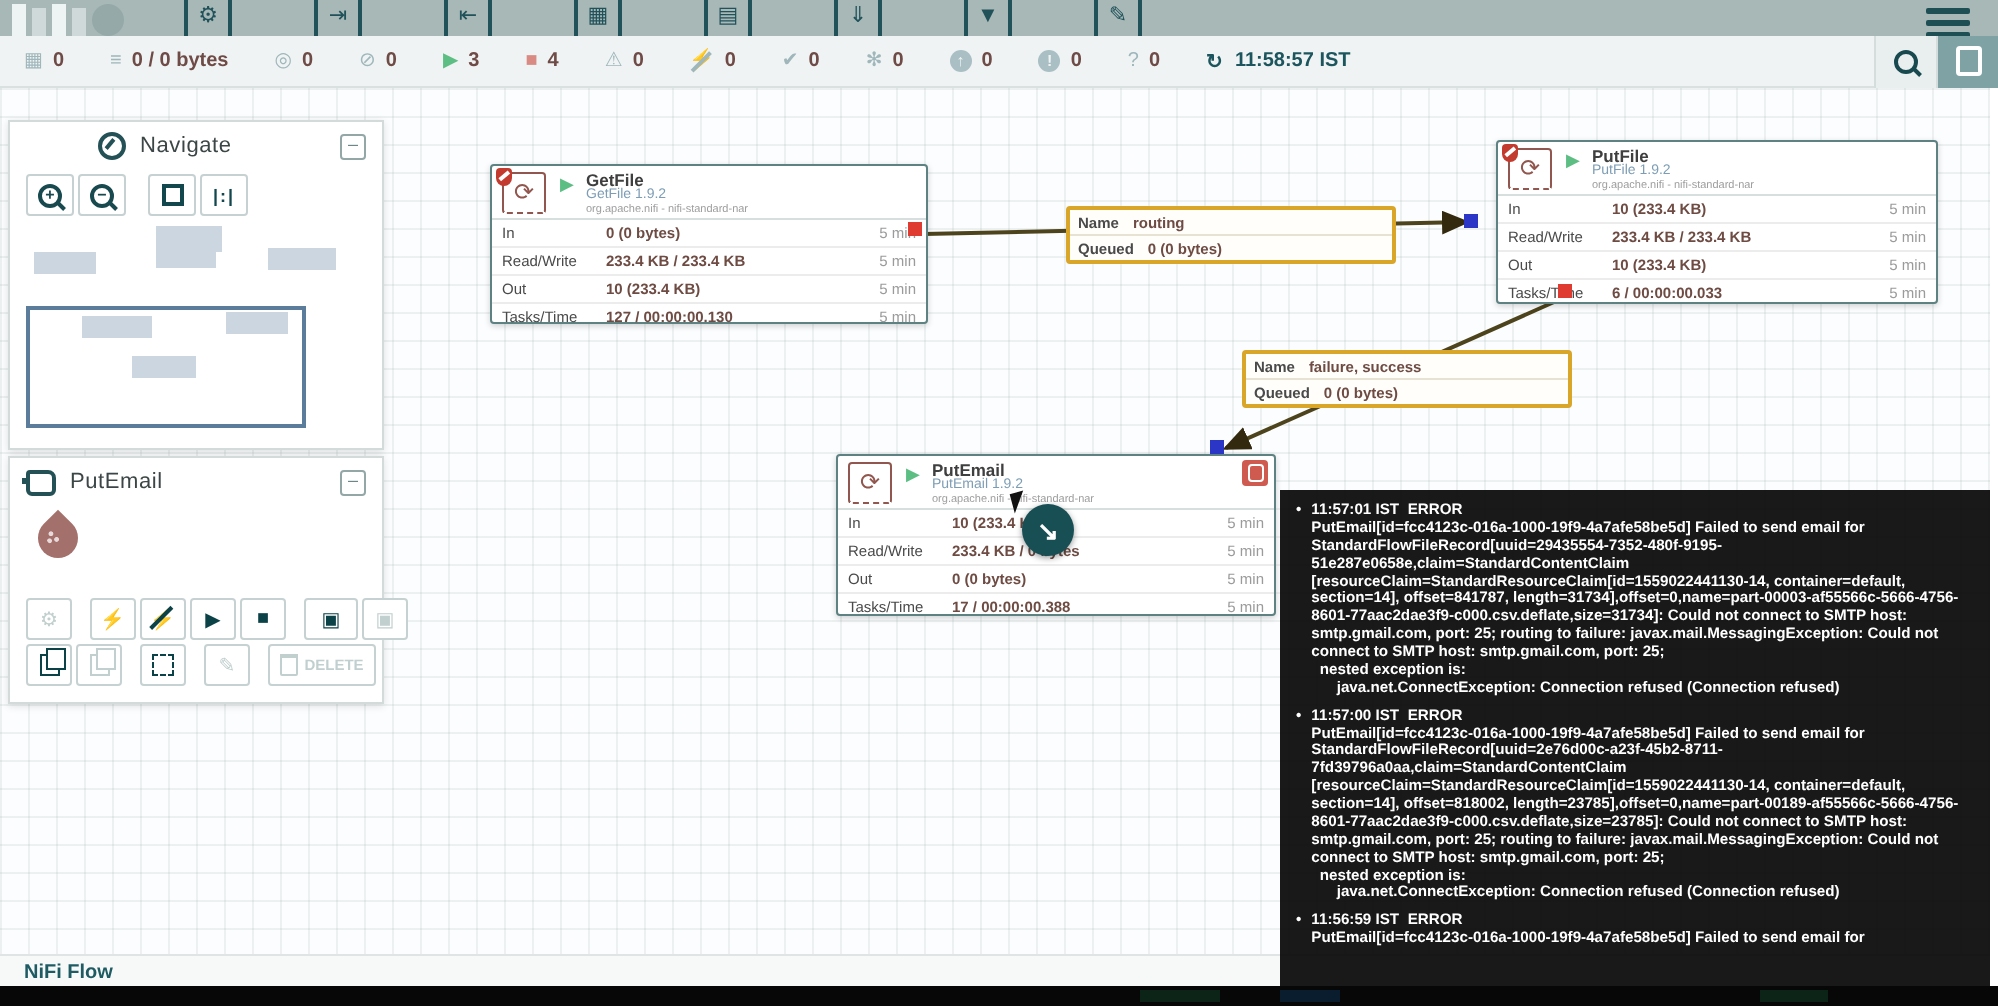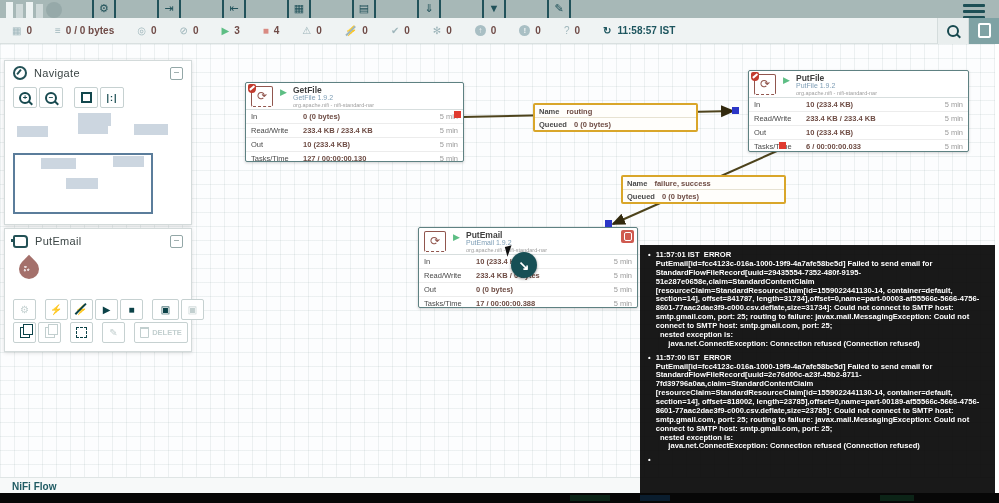--- a/index.html
+++ b/index.html
@@ -59,21 +59,21 @@
   .panel-head{height:20px;display:flex;align-items:center;gap:7px;padding:2px 8px 0 8px;}
   .panel-title{font-size:11px;color:#3c4646;flex:1;letter-spacing:.3px;}
   .collapse{width:11px;height:11px;border:1px solid #93a7a7;border-radius:2px;color:#6f8686;
             font-size:9px;line-height:9px;text-align:center;cursor:pointer;}
   .compass{width:10px;height:10px;border:2px solid #235156;border-radius:50%;position:relative;}
   .compass::after{content:"";position:absolute;left:3px;top:1px;width:2px;height:6px;
                   background:#235156;transform:rotate(40deg);}
   .hand{width:11px;height:9px;border:2px solid #235156;border-radius:2px 4px 3px 3px;position:relative;}
   .hand::before{content:"";position:absolute;left:-4px;top:2px;width:4px;height:3px;background:#235156;}
 
-  #navigate{left:4px;top:60px;height:165px;}
+  #navigate{left:4px;top:60px;height:165px;padding-left:36px;}
   .nav-btns{position:absolute;left:8px;top:26px;display:flex;gap:2px;}
   .nbtn{width:22px;height:19px;border:1px solid #c6d1d1;border-radius:2px;background:#fff;
         display:flex;align-items:center;justify-content:center;cursor:pointer;}
   .nbtn.gap{margin-left:9px;}
   .fit{position:relative;width:11px;height:11px;}
   .fit::before{content:"";position:absolute;inset:0;border:2px solid #12474d;}
   .fit .hb{position:absolute;left:-2px;top:3px;width:15px;height:5px;background:#fff;}
   .fit .vb{position:absolute;top:-2px;left:3px;width:5px;height:15px;background:#fff;}
   .oto{font-size:9px;font-weight:bold;color:#12474d;letter-spacing:1px;}
   .birdseye{position:absolute;left:8px;top:52px;width:172px;height:106px;background:#fff;}
@@ -482,20 +482,21 @@
       java.net.ConnectException: Connection refused (Connection refused)</span></span>
     </div>
     <div class="bulletin">
       <span class="bdot">•</span>
       <span class="bmsg"><span>11:57:00 IST</span>&nbsp;&nbsp;<span>ERROR</span><br><span>PutEmail[id=fcc4123c-016a-1000-19f9-4a7afe58be5d] Failed to send email for StandardFlowFileRecord[uuid=2e76d00c-a23f-45b2-8711-7fd39796a0aa,claim=StandardContentClaim [resourceClaim=StandardResourceClaim[id=1559022441130-14, container=default, section=14], offset=818002, length=23785],offset=0,name=part-00189-af55566c-5666-4756-8601-77aac2dae3f9-c000.csv.deflate,size=23785]: Could not connect to SMTP host: smtp.gmail.com, port: 25; routing to failure: javax.mail.MessagingException: Could not connect to SMTP host: smtp.gmail.com, port: 25;
   nested exception is:
       java.net.ConnectException: Connection refused (Connection refused)</span></span>
     </div>
     <div class="bulletin">
       <span class="bdot">•</span>
+      <span class="bmsg"><span>11:56:59 IST</span>&nbsp;&nbsp;<span>ERROR</span><br><span>PutEmail[id=fcc4123c-016a-1000-19f9-4a7afe58be5d] Failed to send email for</span></span>
     </div>
   </div>
 
   <span class="cursor-pointer"></span>
   <span class="cursor-circle">↘</span>
 
   <div class="gutter"></div>
 
   <div class="footer">
     <span class="crumb">NiFi Flow</span>

